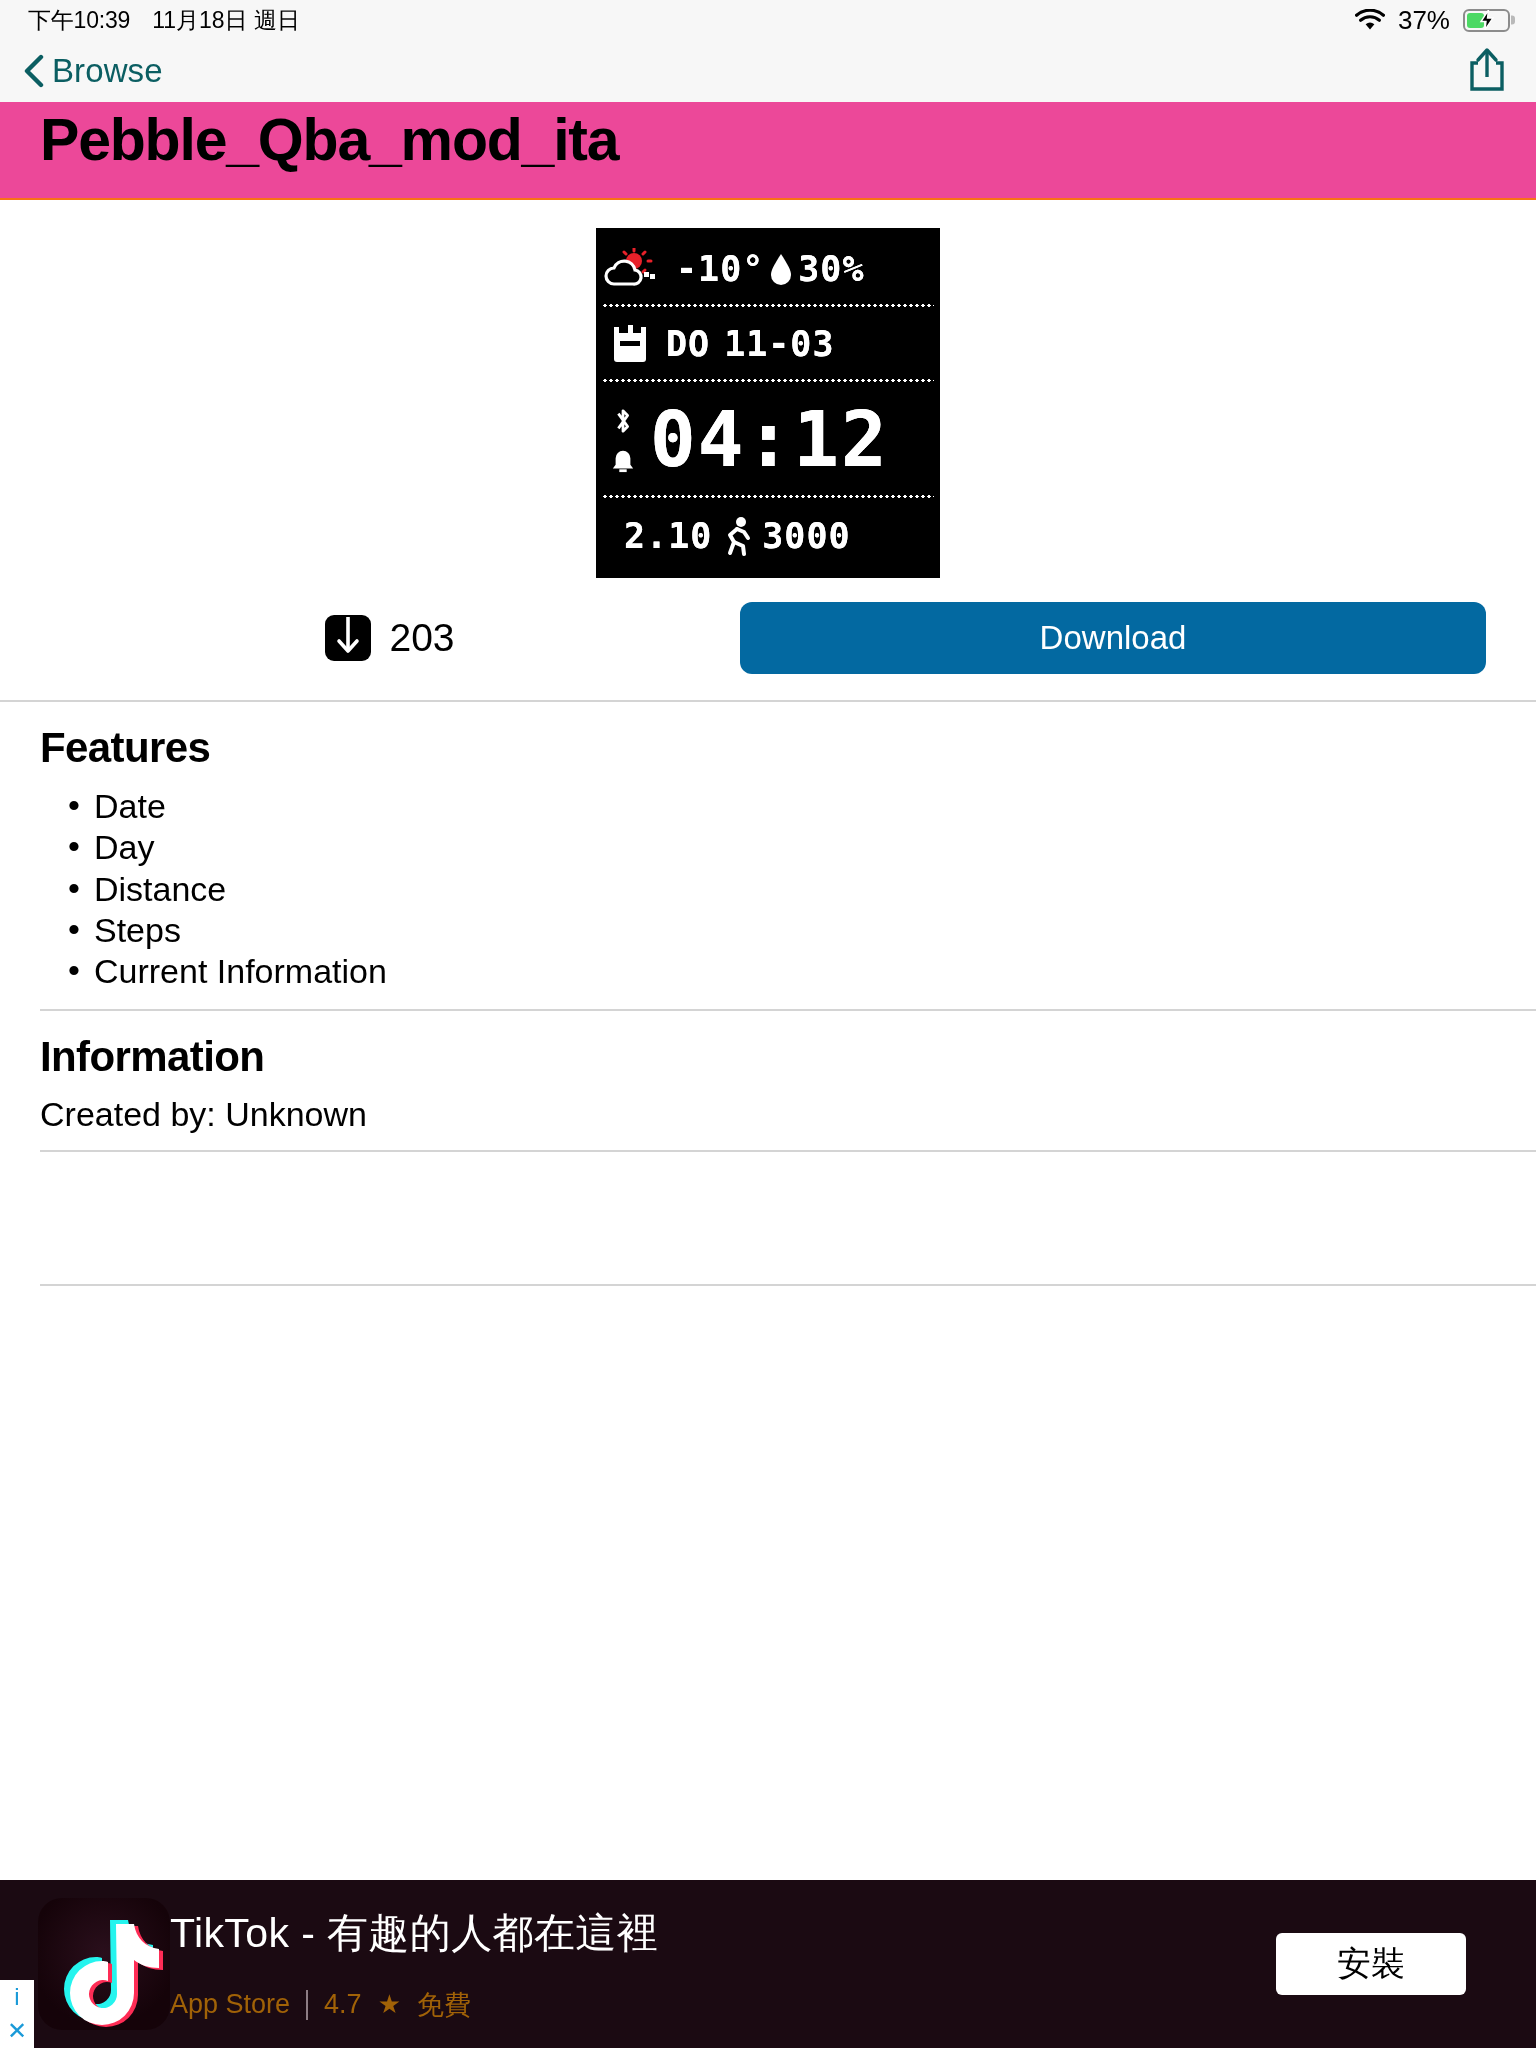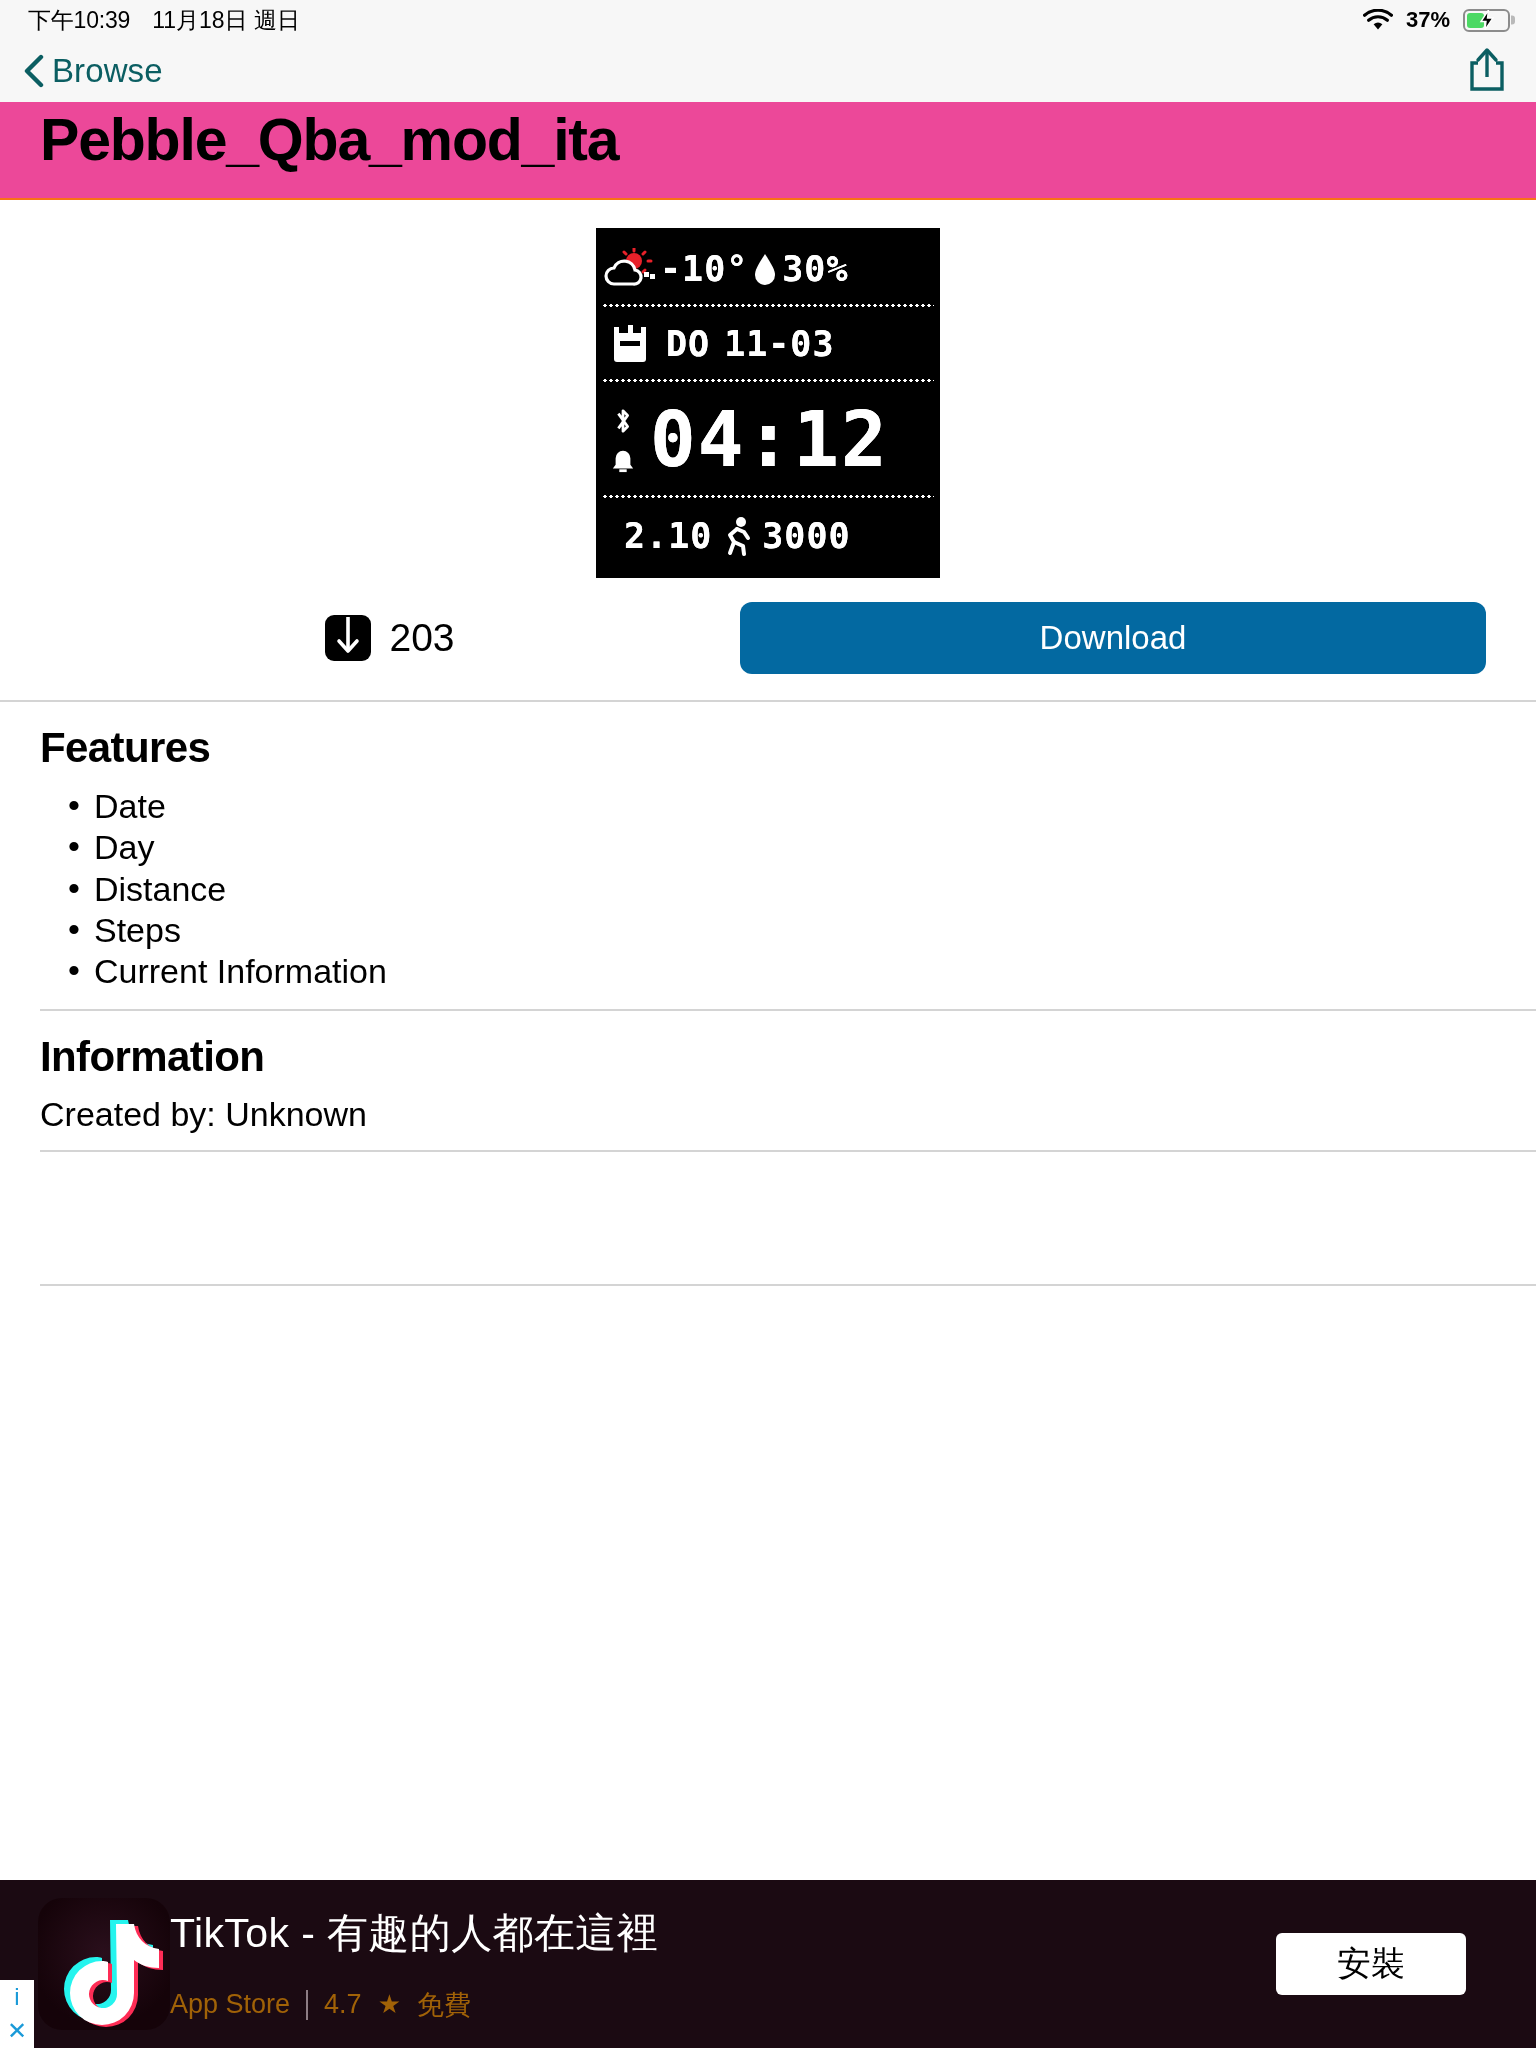--- a/index.html
+++ b/index.html
@@ -17,21 +17,21 @@
     display: flex; align-items: center;
     padding: 0 26px 0 28px;
     font-size: 23px; color: #000;
   }
   .sb-left { display: flex; align-items: baseline; gap: 22px; white-space: nowrap; }
   .sb-time { font-size: 23px; letter-spacing: -0.2px; }
   .sb-date { font-size: 23px; }
   .sb-spacer { flex: 1; }
   .sb-right { display: flex; align-items: center; gap: 13px; }
   .wifi-ico { width: 30px; height: 22px; position: relative; display:block; }
-  .battpct { font-size: 22px; font-weight: bold; }
+  .battpct { font-size: 26px; }
   .batt {
     width: 47px; height: 23px; border: 2.5px solid #8c8c8c; border-radius: 6px;
     position: relative; display: flex; align-items: center; padding: 2px;
   }
   .batt::after {
     content: ""; position: absolute; right: -7px; top: 50%; transform: translateY(-50%);
     width: 4px; height: 9px; background: #b9b9b9; border-radius: 0 3px 3px 0;
   }
   .batt-fill { height: 100%; width: 44%; background: #4cd964; border-radius: 3px; }
   .batt-bolt {
@@ -73,21 +73,21 @@
     background-image: radial-gradient(circle, #fff 45%, transparent 47%);
     background-size: 6px 3px; background-repeat: repeat-x;
   }
   .lcd {
     color: #fff; font-family: "DejaVu Sans Mono", monospace;
     font-weight: bold; letter-spacing: 1px;
     text-shadow: 0 0 0 #fff;
   }
   .r1 { gap: 4px; padding-left: 2px; }
   .wicon { width: 52px; height: 42px; position: relative; flex: none; }
-  .r1-temp { font-size: 35px; line-height:1; }
+  .r1-temp { font-size: 35px; line-height:1;margin-left:16px; }
   .r1-drop { width: 26px; height: 34px; flex: none; }
   .r1-hum { font-size: 35px; line-height:1; }
   .r2 { gap: 14px; padding-left: 6px; }
   .r2-icon { width: 44px; height: 42px; flex: none; }
   .r2-day { font-size: 35px; line-height:1; }
   .r2-date { font-size: 35px; line-height:1; }
   .r3 { gap: 10px; padding-left: 4px; }
   .r3-icons { display: flex; flex-direction: column; gap: 12px; align-items: center; width: 34px; flex: none; }
   .r3-time { font-size: 76px; line-height: 1; letter-spacing: 2px; }
   .r4 { gap: 8px; padding-left: 22px; }

